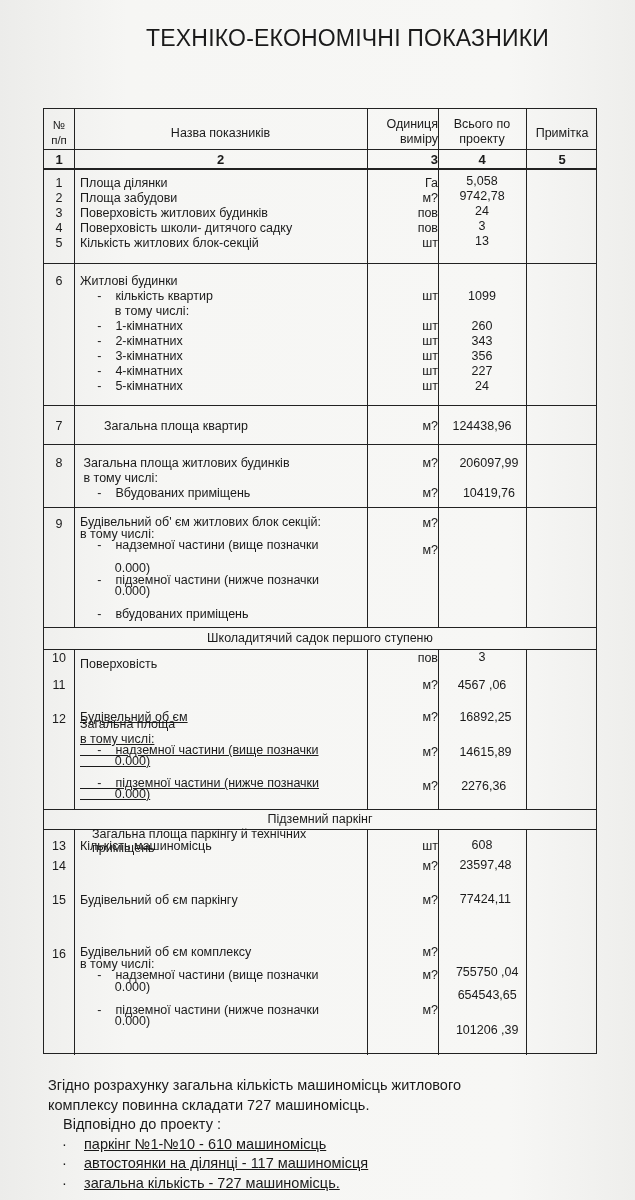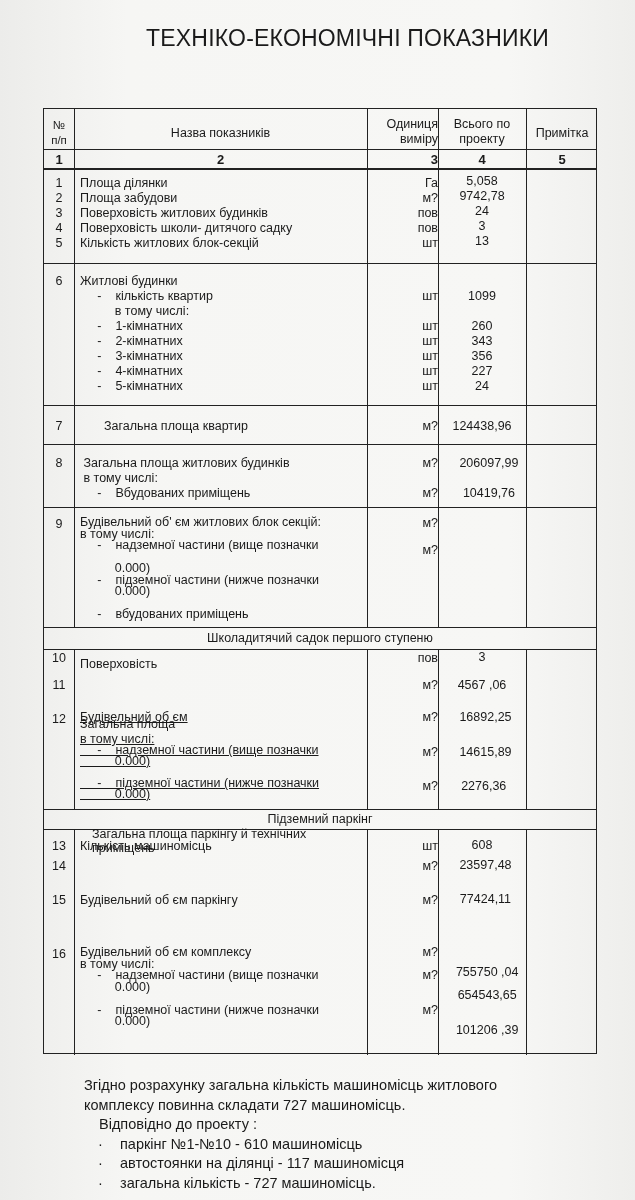--- a/index.html
+++ b/index.html
@@ -29,23 +29,23 @@
   .cell { position: absolute; font-size: 12.5px; line-height: 15px; white-space: pre; }
   .hdr { font-size: 12.5px; text-align: center; line-height: 15px; }
   .num { text-align: center; font-weight: bold; font-size: 13px; }
   .c-no { left: 0; width: 30px; text-align: center; }
   .c-name { left: 36px; }
   .c-unit { left: 323px; width: 71px; text-align: right; }
   .c-val { left: 394px; width: 88px; text-align: center; }
   .section {
     position: absolute; left: 0; right: 0; text-align: center; font-size: 12.5px;
   }
-  .notes { position: absolute; left: 48px; top: 1076px; font-size: 14.5px; line-height: 19.5px; margin-left: 36px; }
+  .notes { position: absolute; left: 48px; top: 1076px; font-size: 14.5px; line-height: 19.5px; }
   .notes .ind { padding-left: 15px; }
-  .notes .bul { padding-left: 14px; }
+  .notes .bul { padding-left: 14px; text-decoration: underline; }
   .notes .bul span.dot { display: inline-block; width: 22px; }
 </style>
 </head>
 <body>
 
 <div class="page-shade"></div>
 
 <div class="title">ТЕХНІКО-ЕКОНОМІЧНІ ПОКАЗНИКИ</div>
 
 <div class="tbl">

